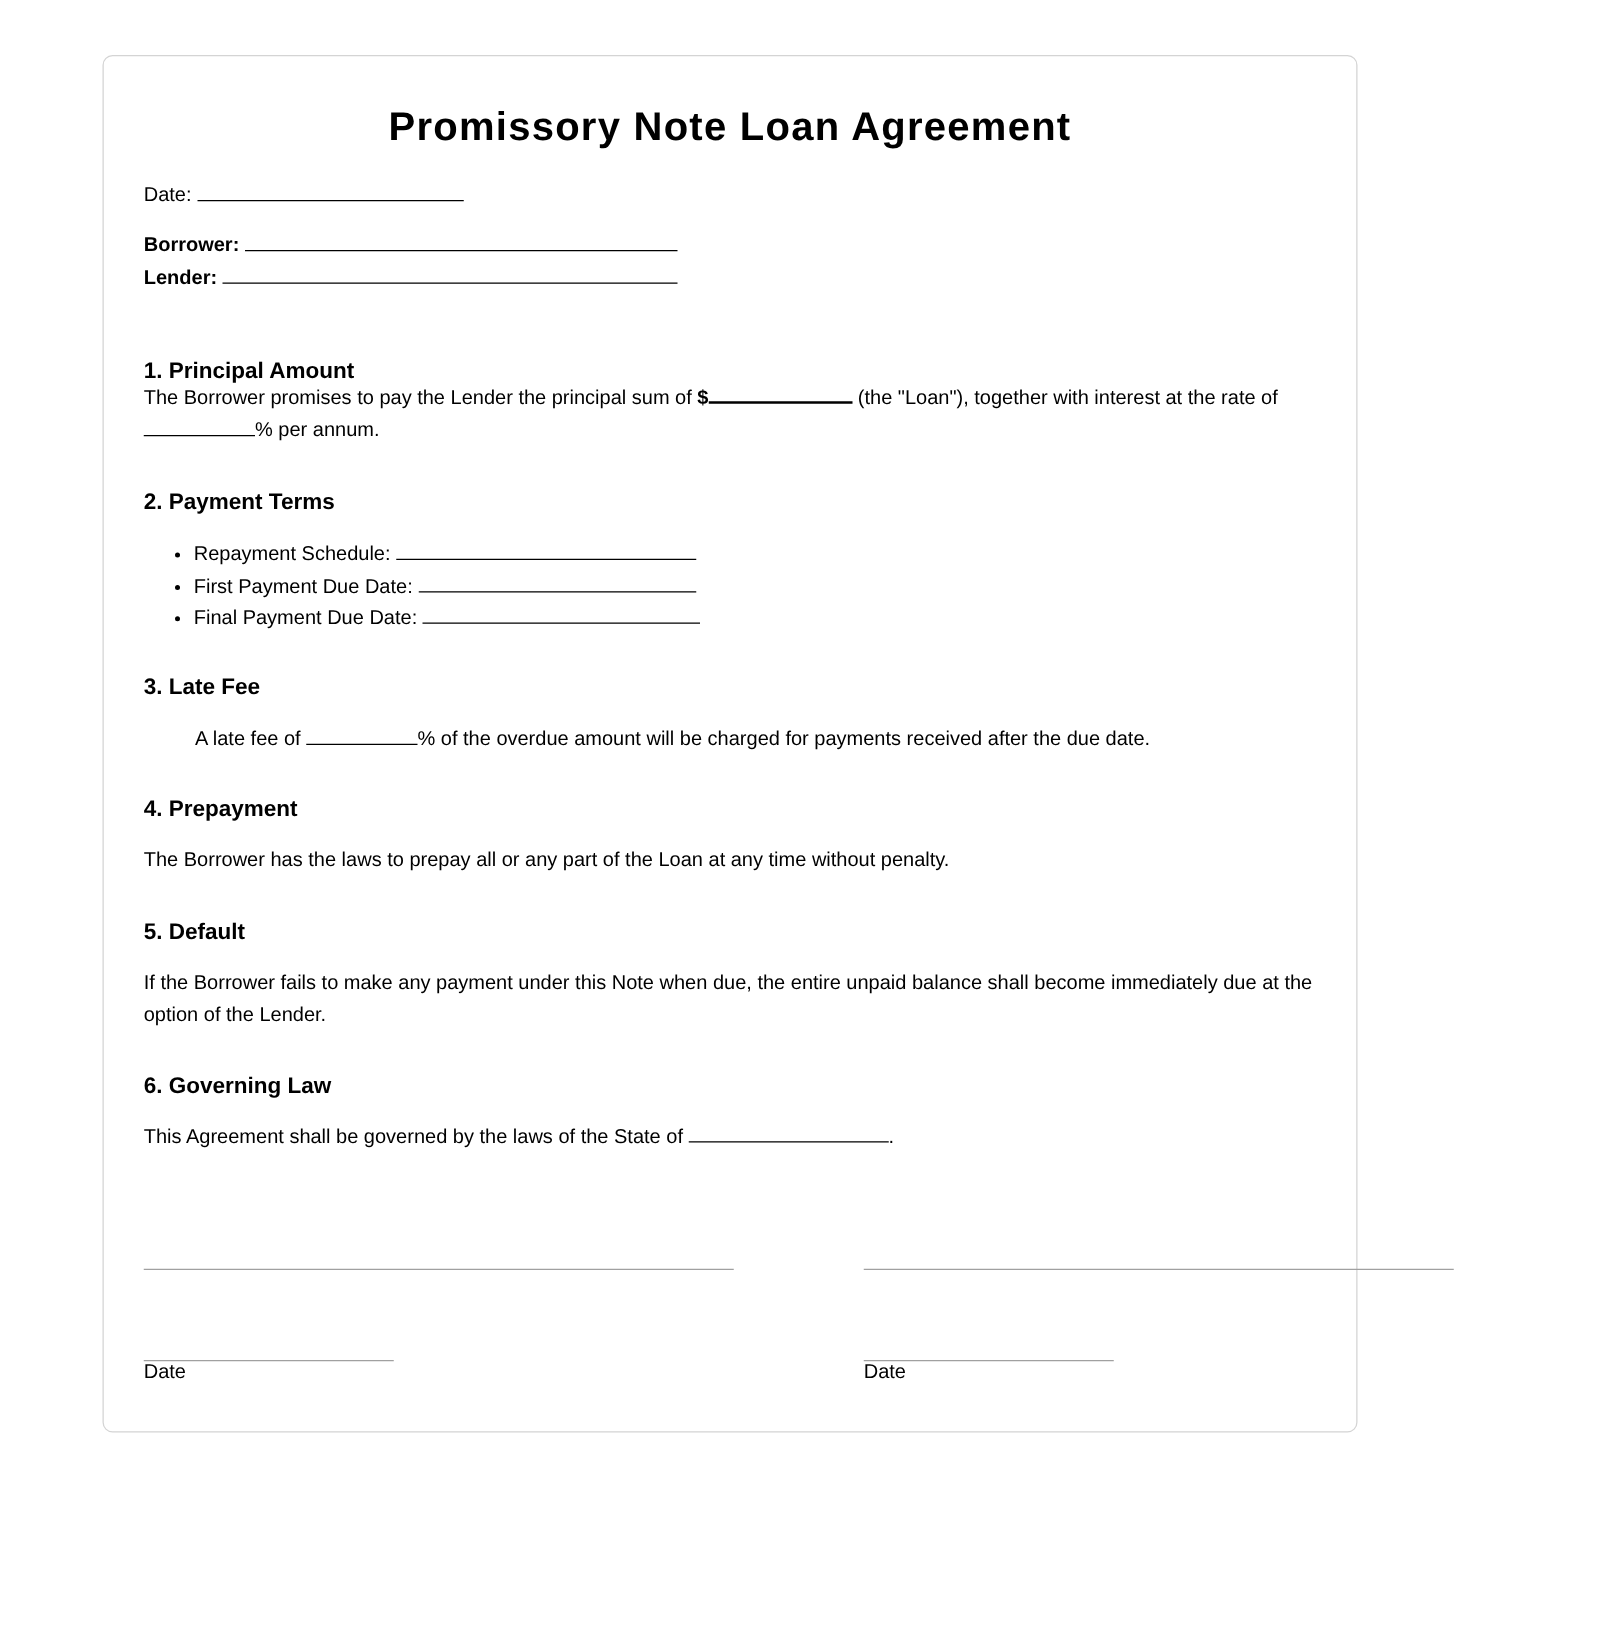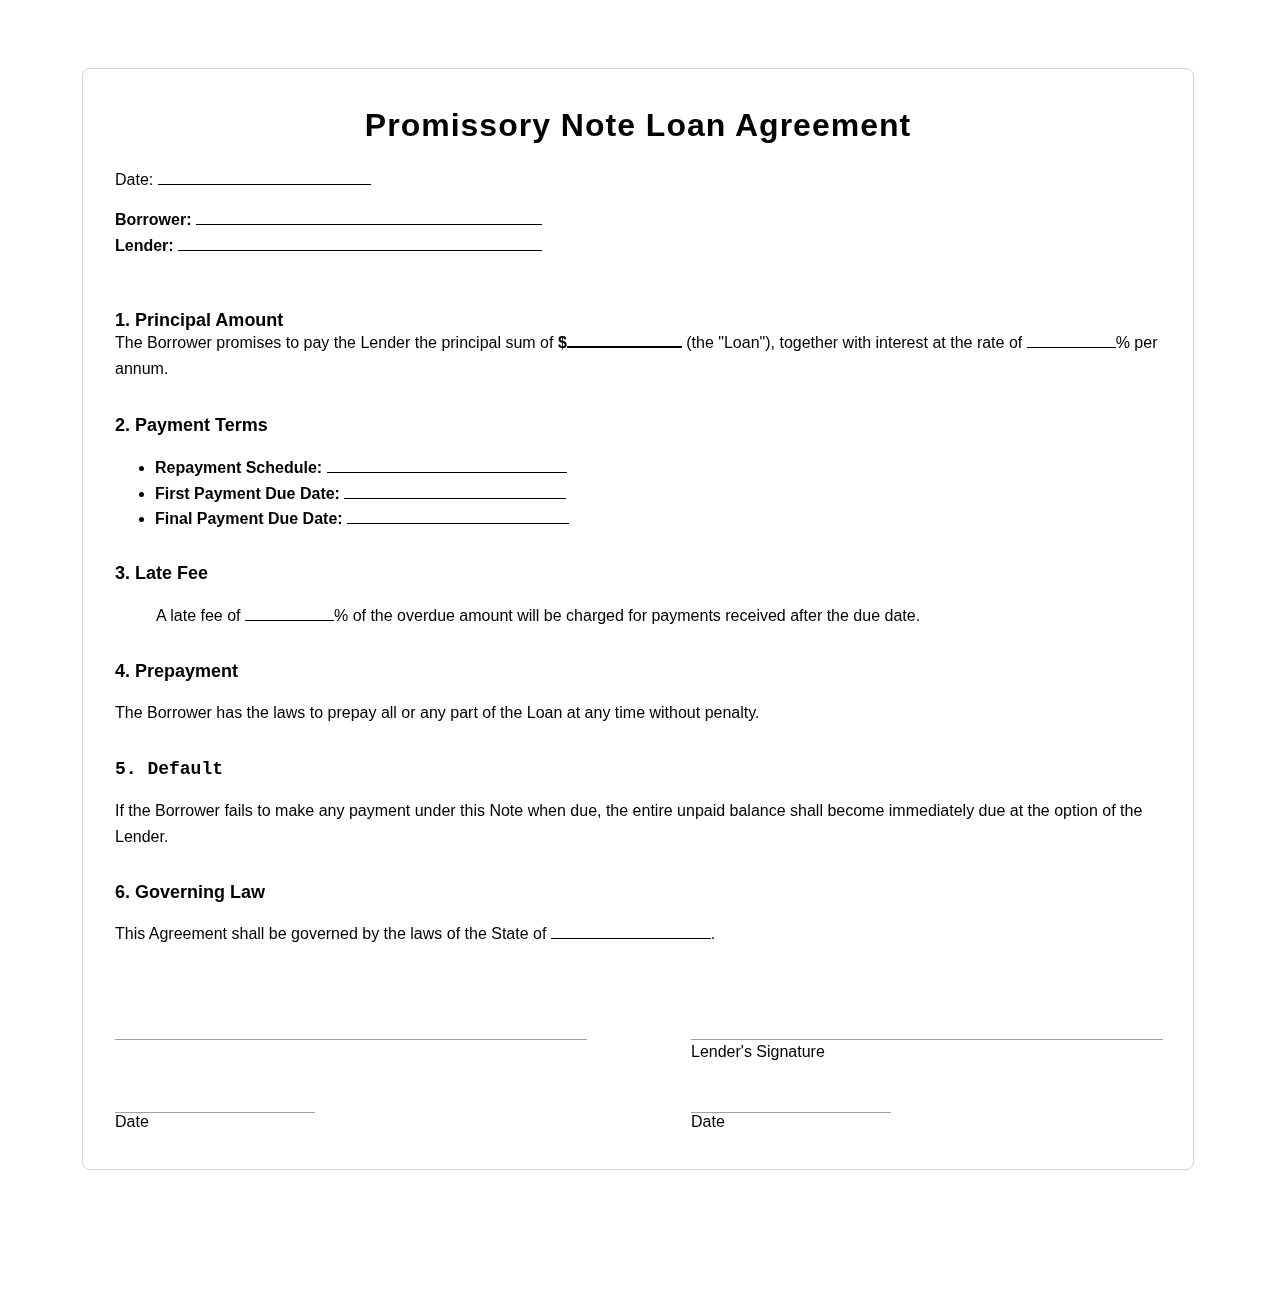--- a/index.html
+++ b/index.html
@@ -1,37 +1,37 @@
 <!DOCTYPE html>
 <html><head>
   <meta charset="utf-8">
   <style>
     html, body { margin: 0; padding: 0; background: #ffffff; }
     body {
       width: 1278px; height: 1300px; position: relative;
       font-family: "Liberation Sans", sans-serif; color: #000;
     }
     .card {
-      position: absolute; left: 82px; top: 68px;
-      width: 1112px; height: 1102px;
+      position: absolute; left: 82px; top: 44px;
+      width: 1004px; height: 1102px;
       border: 1px solid #d4d4d4; border-radius: 8px;
       box-sizing: border-box; background: #fff;
     }
     .inner { position: absolute; left: 32px; right: 32px; top: 0; }
     .title {
       position: absolute; left: 0; right: 0; top: 38px;
       text-align: center; font-size: 32px; font-weight: bold;
       letter-spacing: 1px; margin: 0;
     }
     .line { position: absolute; left: 0; font-size: 16px; white-space: nowrap; }
     .blank { display: inline-block; border-bottom: 1px solid #000; height: 14px; vertical-align: baseline; }
     .h2 { position: absolute; left: 0; font-size: 18px; font-weight: bold; margin: 0; }
     .para { position: absolute; left: 0; right: 0; font-size: 16px; line-height: 26px; margin: 0; }
     ul.terms { position: absolute; left: 0; top: 386px; margin: 0; padding-left: 40px; font-size: 16px; line-height: 25.5px; }
-    ul.terms li { white-space: nowrap; font-weight: bold; }
+    ul.terms li { white-space: nowrap; }
     .sig { position: absolute; font-size: 16px; }
     .sig .rule { border-top: 1px solid #a0a0a0; height: 0; }
     .sig .lbl { margin-top: 3px; }
   </style>
 </head>
 <body>
 
 <div class="card">
   <div class="inner">
 
@@ -73,34 +73,33 @@
     </ul>
 
     <h2 class="h2" style="top:494px;">3. Late Fee</h2>
     <p class="para" style="top:534px;margin-left:41px;">
       <span>A late fee of </span><span class="blank" style="width:89px;"></span><span>% of the overdue amount will be charged for payments received after the due date.</span>
     </p>
 
     <h2 class="h2" style="top:592px;">4. Prepayment</h2>
     <p class="para" style="top:631px;">The Borrower has the laws to prepay all or any part of the Loan at any time without penalty.</p>
 
-    <h2 class="h2" style="top:690px;font-family:Liberation Mono, monospace;">5. Default</h2>
+    <h2 class="h2" style="top:690px;">5. Default</h2>
     <p class="para" style="top:729px;">If the Borrower fails to make any payment under this Note when due, the entire unpaid balance shall become immediately due at the option of the Lender.</p>
 
     <h2 class="h2" style="top:813px;">6. Governing Law</h2>
     <p class="para" style="top:852px;">
       <span>This Agreement shall be governed by the laws of the State of </span><span class="blank" style="width:160px;"></span><span>.</span>
     </p>
 
     <div class="sig" style="left:0; top:970px; width:472px;">
       <div class="rule"></div>
     </div>
     <div class="sig" style="left:576px; top:970px; width:472px;">
       <div class="rule"></div>
-      <div class="lbl">Lender's Signature</div>
     </div>
     <div class="sig" style="left:0; top:1043px; width:200px;">
       <div class="rule"></div>
       <div class="lbl" style="margin-top:0;">Date</div>
     </div>
     <div class="sig" style="left:576px; top:1043px; width:200px;">
       <div class="rule"></div>
       <div class="lbl" style="margin-top:0;">Date</div>
     </div>
 

